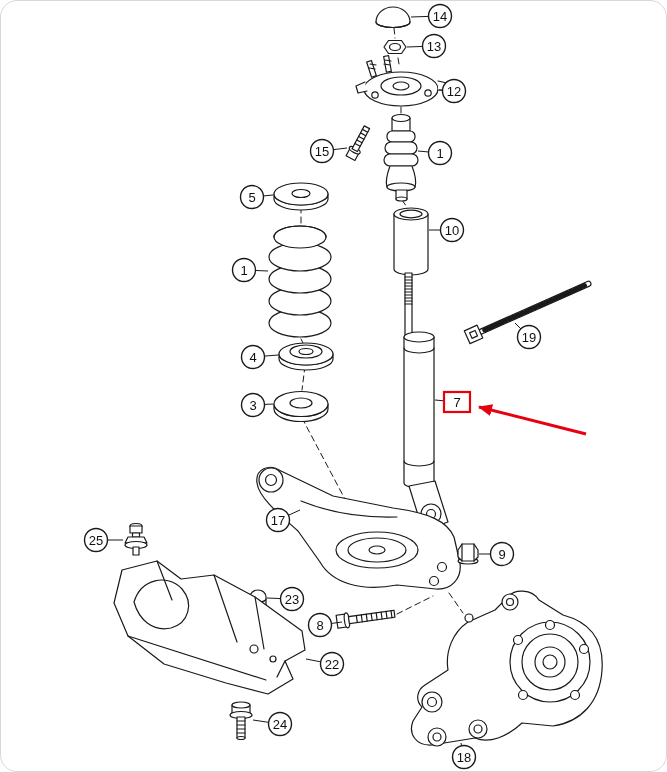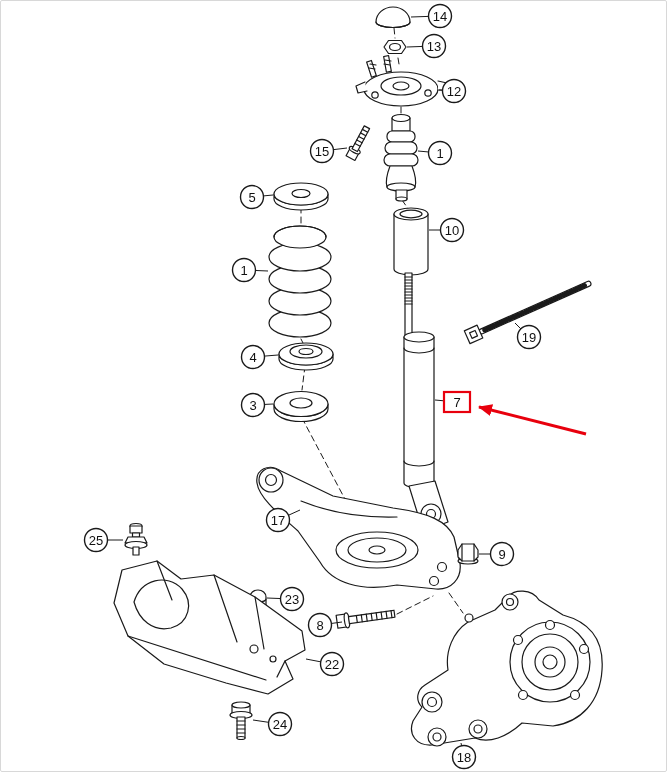--- a/index.html
+++ b/index.html
@@ -2,21 +2,21 @@
 <html><head>
 <meta charset="utf-8">
 <style>
   html,body{margin:0;padding:0;background:#ffffff;}
   .frame{
     position:relative;
     width:667px;height:772px;
     box-sizing:border-box;
     background:#ffffff;
     border:1px solid #d8d8d8;
-    border-radius:2px;
+    border-radius:17px;
     overflow:hidden;
   }
   svg{display:block;}
   .callout-text{
     font-family:"Liberation Sans",sans-serif;
     font-size:13px;
     fill:#111111;
     user-select:none;
   }
 </style>

